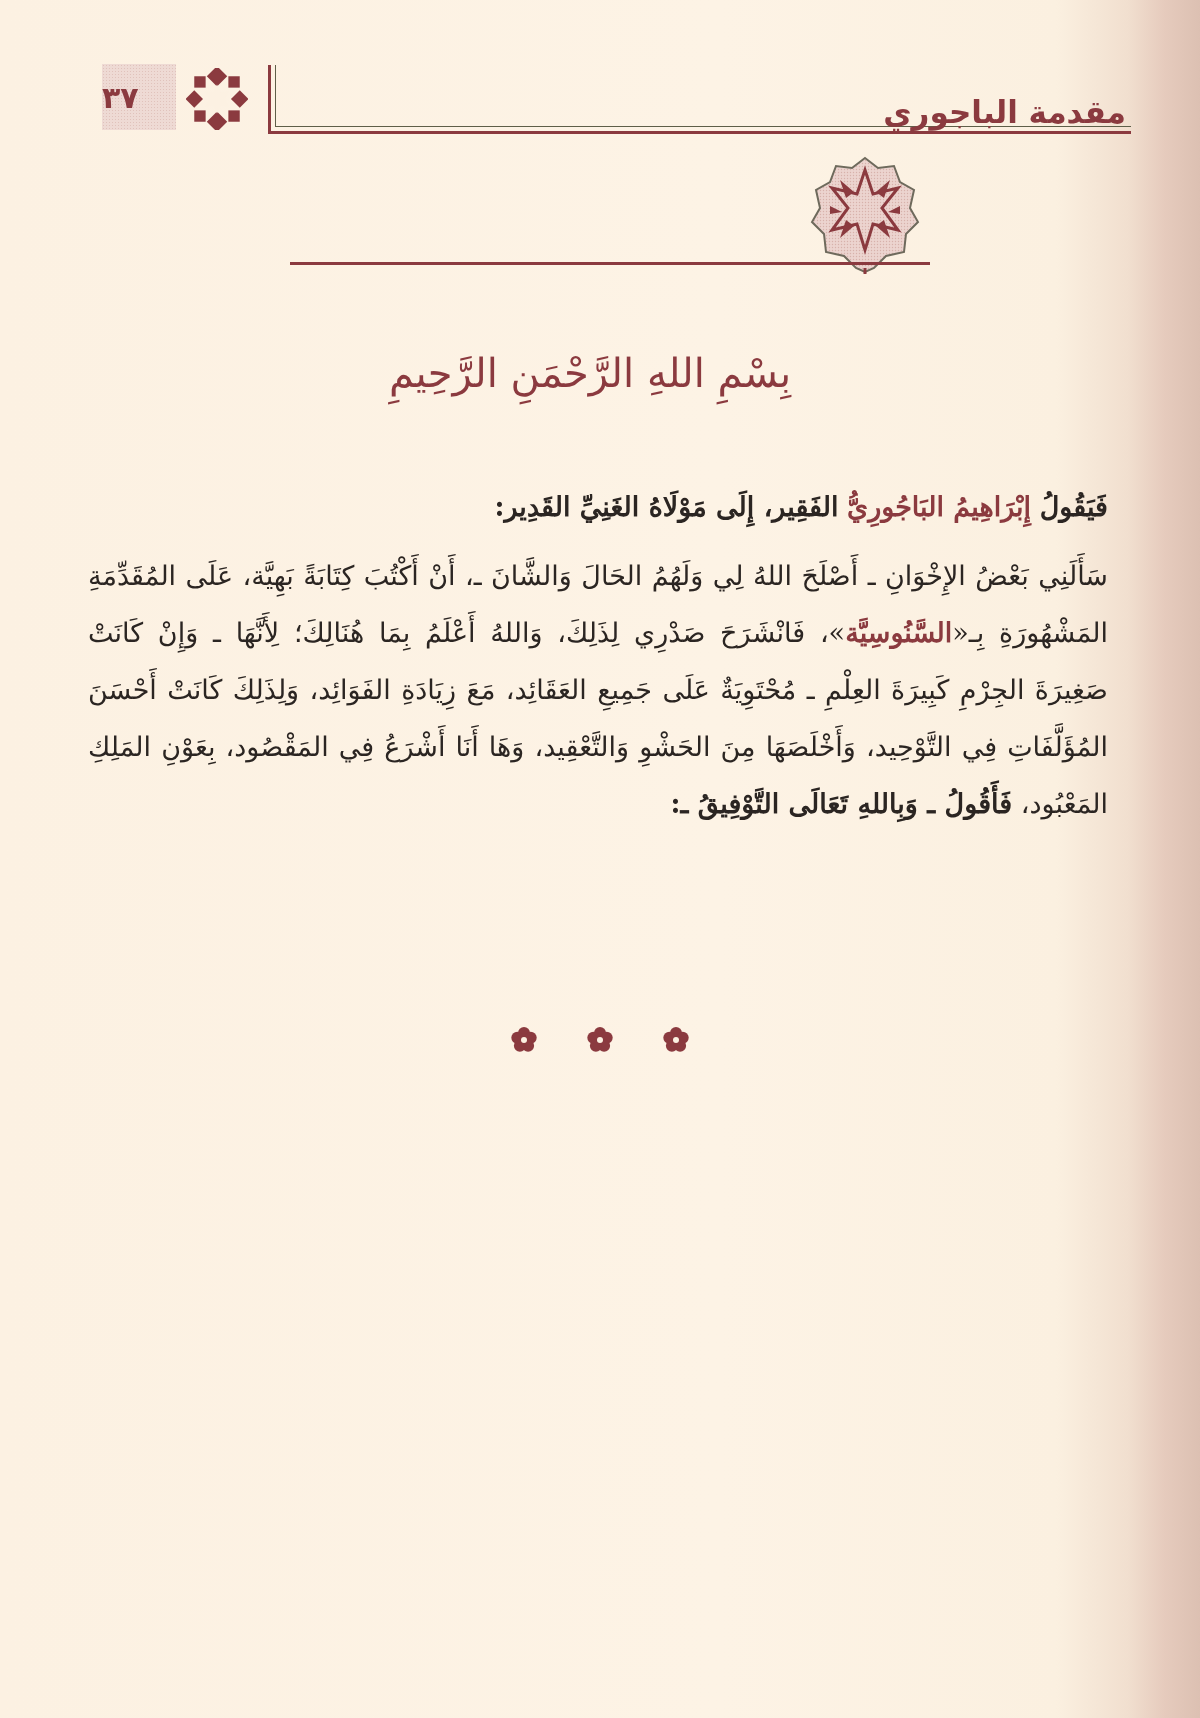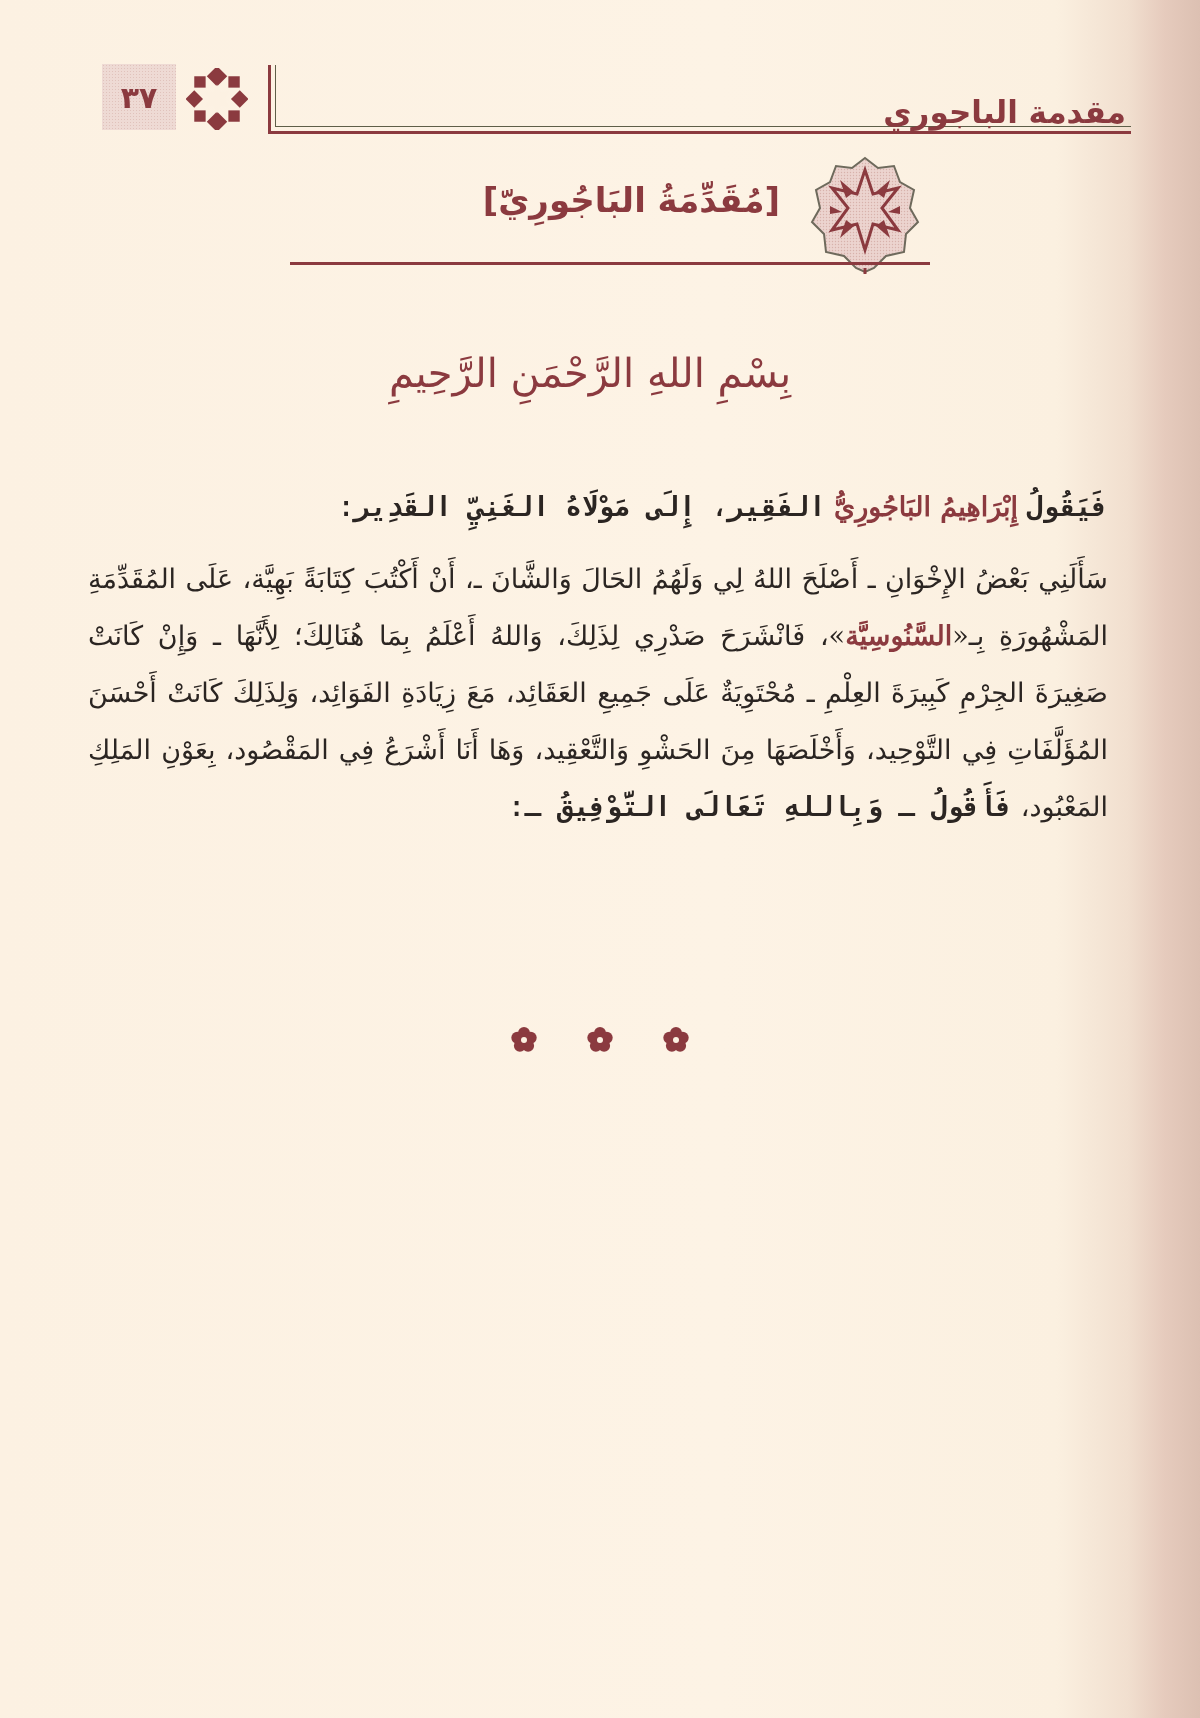--- a/index.html
+++ b/index.html
@@ -26,21 +26,21 @@
       left: 60px; top: 40px;
       width: 1070px; height: 110px;
     }
     .page-number-box {
       position: absolute;
       left: 42px; top: 24px;
       width: 74px; height: 66px;
       background-color: #eedad4;
       background-image: radial-gradient(#e0c2bb 1px, transparent 1px);
       background-size: 3px 3px;
-      display: flex; align-items: center; justify-content: center;
+      display: flex; align-items: center; justify-content: flex-start;
     }
     .page-number {
       font-family: "DejaVu Sans", sans-serif;
       font-weight: bold;
       font-size: 30px;
       color: #8b3a3f;
       direction: rtl;
     }
     .header-ornament {
       position: absolute;
@@ -126,21 +126,20 @@
     .para {
       margin: 0 0 12px 0;
     }
     .para.first { margin-bottom: 18px; }
     .accent {
       color: #8b3a3f;
       font-weight: bold;
     }
     .bold {
       font-weight: bold;
-      font-family: Liberation Mono, monospace;
     }
     
     .section-end {
       position: absolute;
       left: 510px; top: 1020px;
       width: 180px; height: 40px;
       display: flex; justify-content: space-between; align-items: center;
     }
     .flower {
       width: 28px; height: 28px;
@@ -189,21 +188,20 @@
       <g fill="#8b3a3f">
         <polygon points="30,24 44,36 36,42"></polygon>
         <polygon points="80,24 66,36 74,42"></polygon>
         <polygon points="30,82 44,70 36,64"></polygon>
         <polygon points="80,82 66,70 74,64"></polygon>
         <polygon points="20,50 32,56 20,58"></polygon>
         <polygon points="90,50 78,56 90,58"></polygon>
       </g>
       <line x1="55" y1="112" x2="55" y2="118" stroke="#8b3a3f" stroke-width="3"></line>
     </svg>
-    <span class="chapter-title">[مُقَدِّمَةُ البَاجُورِيّ]</span>
     <div class="chapter-rule"></div>
   </div>
 
   <div class="basmala">بِسْمِ اللهِ الرَّحْمَنِ الرَّحِيمِ</div>
 
   <div class="body-text">
     <p class="para"><span class="bold">فَيَقُولُ</span> <span class="accent">إِبْرَاهِيمُ البَاجُورِيُّ</span> <span class="bold">الفَقِير، إِلَى مَوْلَاهُ الغَنِيِّ القَدِير:</span></p>
     <p class="para"><span>سَأَلَنِي بَعْضُ الإِخْوَانِ ـ أَصْلَحَ اللهُ لِي وَلَهُمُ الحَالَ وَالشَّانَ ـ، أَنْ أَكْتُبَ كِتَابَةً بَهِيَّة، عَلَى المُقَدِّمَةِ المَشْهُورَةِ بِـ«</span><span class="accent">السَّنُوسِيَّة</span><span>»، فَانْشَرَحَ صَدْرِي لِذَلِكَ، وَاللهُ أَعْلَمُ بِمَا هُنَالِكَ؛ لِأَنَّهَا ـ وَإِنْ كَانَتْ صَغِيرَةَ الجِرْمِ كَبِيرَةَ العِلْمِ ـ مُحْتَوِيَةٌ عَلَى جَمِيعِ العَقَائِد، مَعَ زِيَادَةِ الفَوَائِد، وَلِذَلِكَ كَانَتْ أَحْسَنَ المُؤَلَّفَاتِ فِي التَّوْحِيد، وَأَخْلَصَهَا مِنَ الحَشْوِ وَالتَّعْقِيد، وَهَا أَنَا أَشْرَعُ فِي المَقْصُود، بِعَوْنِ المَلِكِ المَعْبُود،</span> <span class="bold">فَأَقُولُ ـ وَبِاللهِ تَعَالَى التَّوْفِيقُ ـ:</span></p>
   </div>
 

